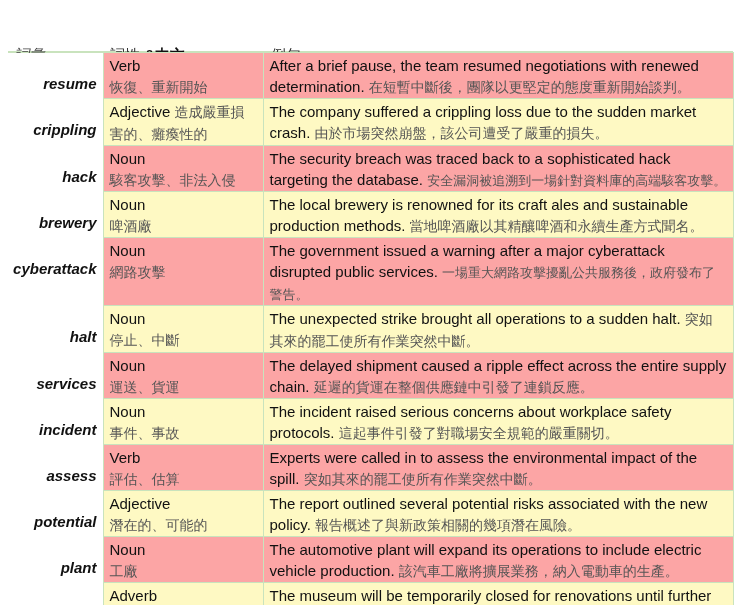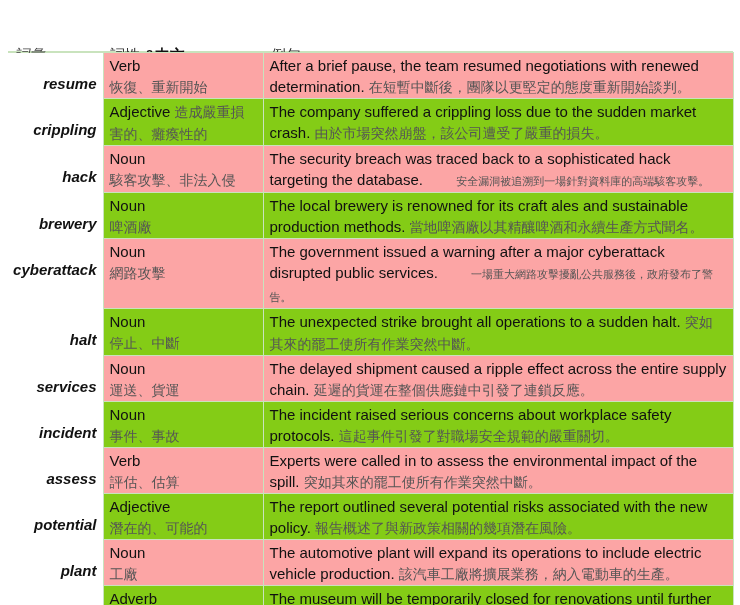--- a/index.html
+++ b/index.html
@@ -14,23 +14,23 @@
   .hdr .h2 { left: 263px; }
   table { position: absolute; top: 52px; left: 8px; border-collapse: collapse;
           table-layout: fixed; width: 725px; }
   col.c0 { width: 95px; } col.c1 { width: 160px; } col.c2 { width: 470px; }
   td { height: 45.4px; padding: 0 6px; vertical-align: top; font-size: 15px;
        line-height: 21px; box-sizing: border-box; }
   td.word { text-align: right; font-weight: bold; font-style: italic; padding: 20px 6px 0 0;
             border: none; background: #fff !important; }
   td.pos, td.ex { border: 1px solid #c9e3bd; padding-top: 2px; }
   tr.g td.pos, tr.g td.ex { background: #fca5a5; }
-  tr.w td.pos, tr.w td.ex { background: #84cc16; }
+  tr.w td.pos, tr.w td.ex { background: #fef9c3; }
   .zh { color: #555; font-family: "DejaVu Serif", serif; font-size: 14px; }
-  .zh.sm { font-size: 11px; margin-left: 29px; }
+  .zh.sm { font-size: 13px; }
 </style>
 </head>
 <body>
 
 <div class="hdr">
   <span class="h0">詞彙</span>
   <span class="h1"><span style="position:static">詞性 </span><b>&amp;中文</b></span>
   <span class="h2">例句</span>
 </div>
 

